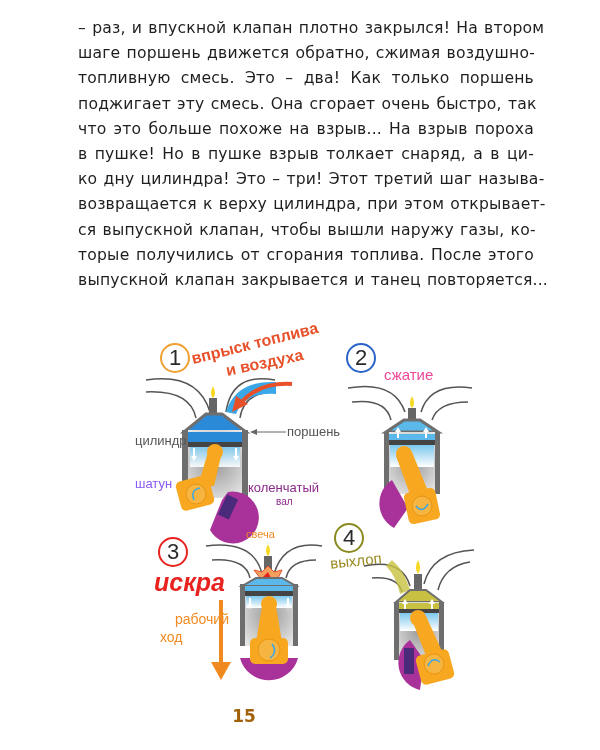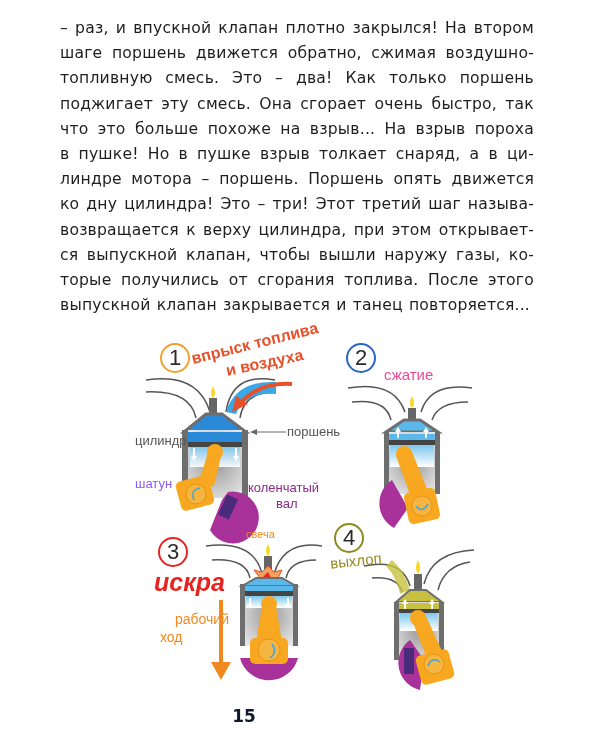--- a/index.html
+++ b/index.html
@@ -1,38 +1,37 @@
 <!DOCTYPE html>
 <html><head>
 <meta charset="utf-8">
 <style>
   html, body { margin: 0; padding: 0; background: #ffffff; }
   body { width: 600px; height: 750px; position: relative; overflow: hidden; font-family: "DejaVu Sans", sans-serif; }
   .page { position: absolute; left: 0; top: 0; width: 600px; height: 750px; background: #ffffff; }
   .body-text { position: absolute; left: 60px; top: 16px; width: 474px; font-size: 15.6px; line-height: 25.2px; color: #1e1e1e; letter-spacing: 0.2px; word-spacing: 1px; }
-  .body-text .line { display: block; white-space: nowrap; text-align: justify; text-align-last: justify; }
+  .body-text .line { display: block; white-space: nowrap; text-align: justify; text-align-last: justify; margin-left: 18px; }
   .diagram { position: absolute; left: 0; top: 330px; width: 600px; height: 370px; }
   .diagram svg { position: absolute; left: 0; top: 0; }
   .label { position: absolute; font-family: "Liberation Sans", sans-serif; white-space: nowrap; }
   .step-num { position: absolute; width: 26px; height: 26px; border-radius: 50%; border: 2px solid; font-family: "Liberation Sans", sans-serif; font-size: 22px; line-height: 26px; text-align: center; color: #2a2a2a; background: #fff; }
-  .page-number { position: absolute; left: 0; width: 488px; top: 706px; text-align: center; font-family: "DejaVu Sans", sans-serif; font-weight: bold; font-size: 17px; color: #0f172a; }
+  .page-number { position: absolute; left: 0; width: 488px; top: 706px; text-align: center; font-family: "DejaVu Sans", sans-serif; font-weight: bold; font-size: 17px; color: #a16207; }
 </style>
 </head>
 <body>
 
 <div class="page">
 
   <div class="body-text">
     <span class="line">– раз, и впускной клапан плотно закрылся! На втором</span>
     <span class="line">шаге поршень движется обратно, сжимая воздушно-</span>
     <span class="line">топливную смесь. Это – два! Как только поршень</span>
     <span class="line">поджигает эту смесь. Она сгорает очень быстро, так</span>
     <span class="line">что это больше похоже на взрыв... На взрыв пороха</span>
     <span class="line">в пушке! Но в пушке взрыв толкает снаряд, а в ци-</span>
-    <span class="line">линдре мотора – поршень. Поршень  опять движется</span>
     <span class="line">ко дну цилиндра! Это – три! Этот третий шаг называ-</span>
     <span class="line">возвращается к верху цилиндра, при этом открывает-</span>
     <span class="line">ся выпускной клапан, чтобы вышли наружу газы, ко-</span>
     <span class="line">торые получились от сгорания топлива. После этого</span>
     <span class="line" style="text-align-last:left; text-align:left;">выпускной клапан закрывается и танец повторяется...</span>
   </div>
 
   <div class="diagram">
     <svg width="600" height="370" viewBox="0 330 600 370">
       <defs>
@@ -192,20 +191,20 @@
     <div class="label" style="left:194px; top:20px; font-size:16px; font-weight:bold; color:#e8502a; transform:rotate(-14deg); transform-origin:left bottom;">впрыск топлива</div>
     <div class="label" style="left:228px; top:32px; font-size:16px; font-weight:bold; color:#e8502a; transform:rotate(-12deg); transform-origin:left bottom;">и воздуха</div>
     <div class="label" style="left:384px; top:36px; font-size:15px; color:#ec4899;">сжатие</div>
     <div class="label" style="left:154px; top:238px; font-size:25px; font-weight:bold; font-style:italic; color:#e8231f;">искра</div>
     <div class="label" style="left:330px; top:222px; font-size:15px; color:#9a8a20; transform:rotate(-6deg);">выхлоп</div>
 
     <div class="label" style="left:135px; top:103px; font-size:13px; color:#555555;">цилиндр</div>
     <div class="label" style="left:287px; top:94px; font-size:13px; color:#555555;text-align:right;">поршень</div>
     <div class="label" style="left:135px; top:146px; font-size:13px; color:#8b5cf6;">шатун</div>
     <div class="label" style="left:248px; top:150px; font-size:13px; color:#8a2a8a;">коленчатый</div>
-    <div class="label" style="left:276px; top:166px; font-size:13px; color:#8a2a8a;">вал</div>
+    <div class="label" style="left:276px; top:166px; font-size:10px; color:#8a2a8a;">вал</div>
     <div class="label" style="left:246px; top:198px; font-size:11px; color:#f08a20;">свеча</div>
     <div class="label" style="left:142px; top:281px; font-size:14px; color:#f08a20;margin-left:33px;">рабочий</div>
     <div class="label" style="left:160px; top:299px; font-size:14px; color:#f08a20;">ход</div>
   </div>
 
   <div class="page-number">15</div>
 </div>
 
 </body></html>

